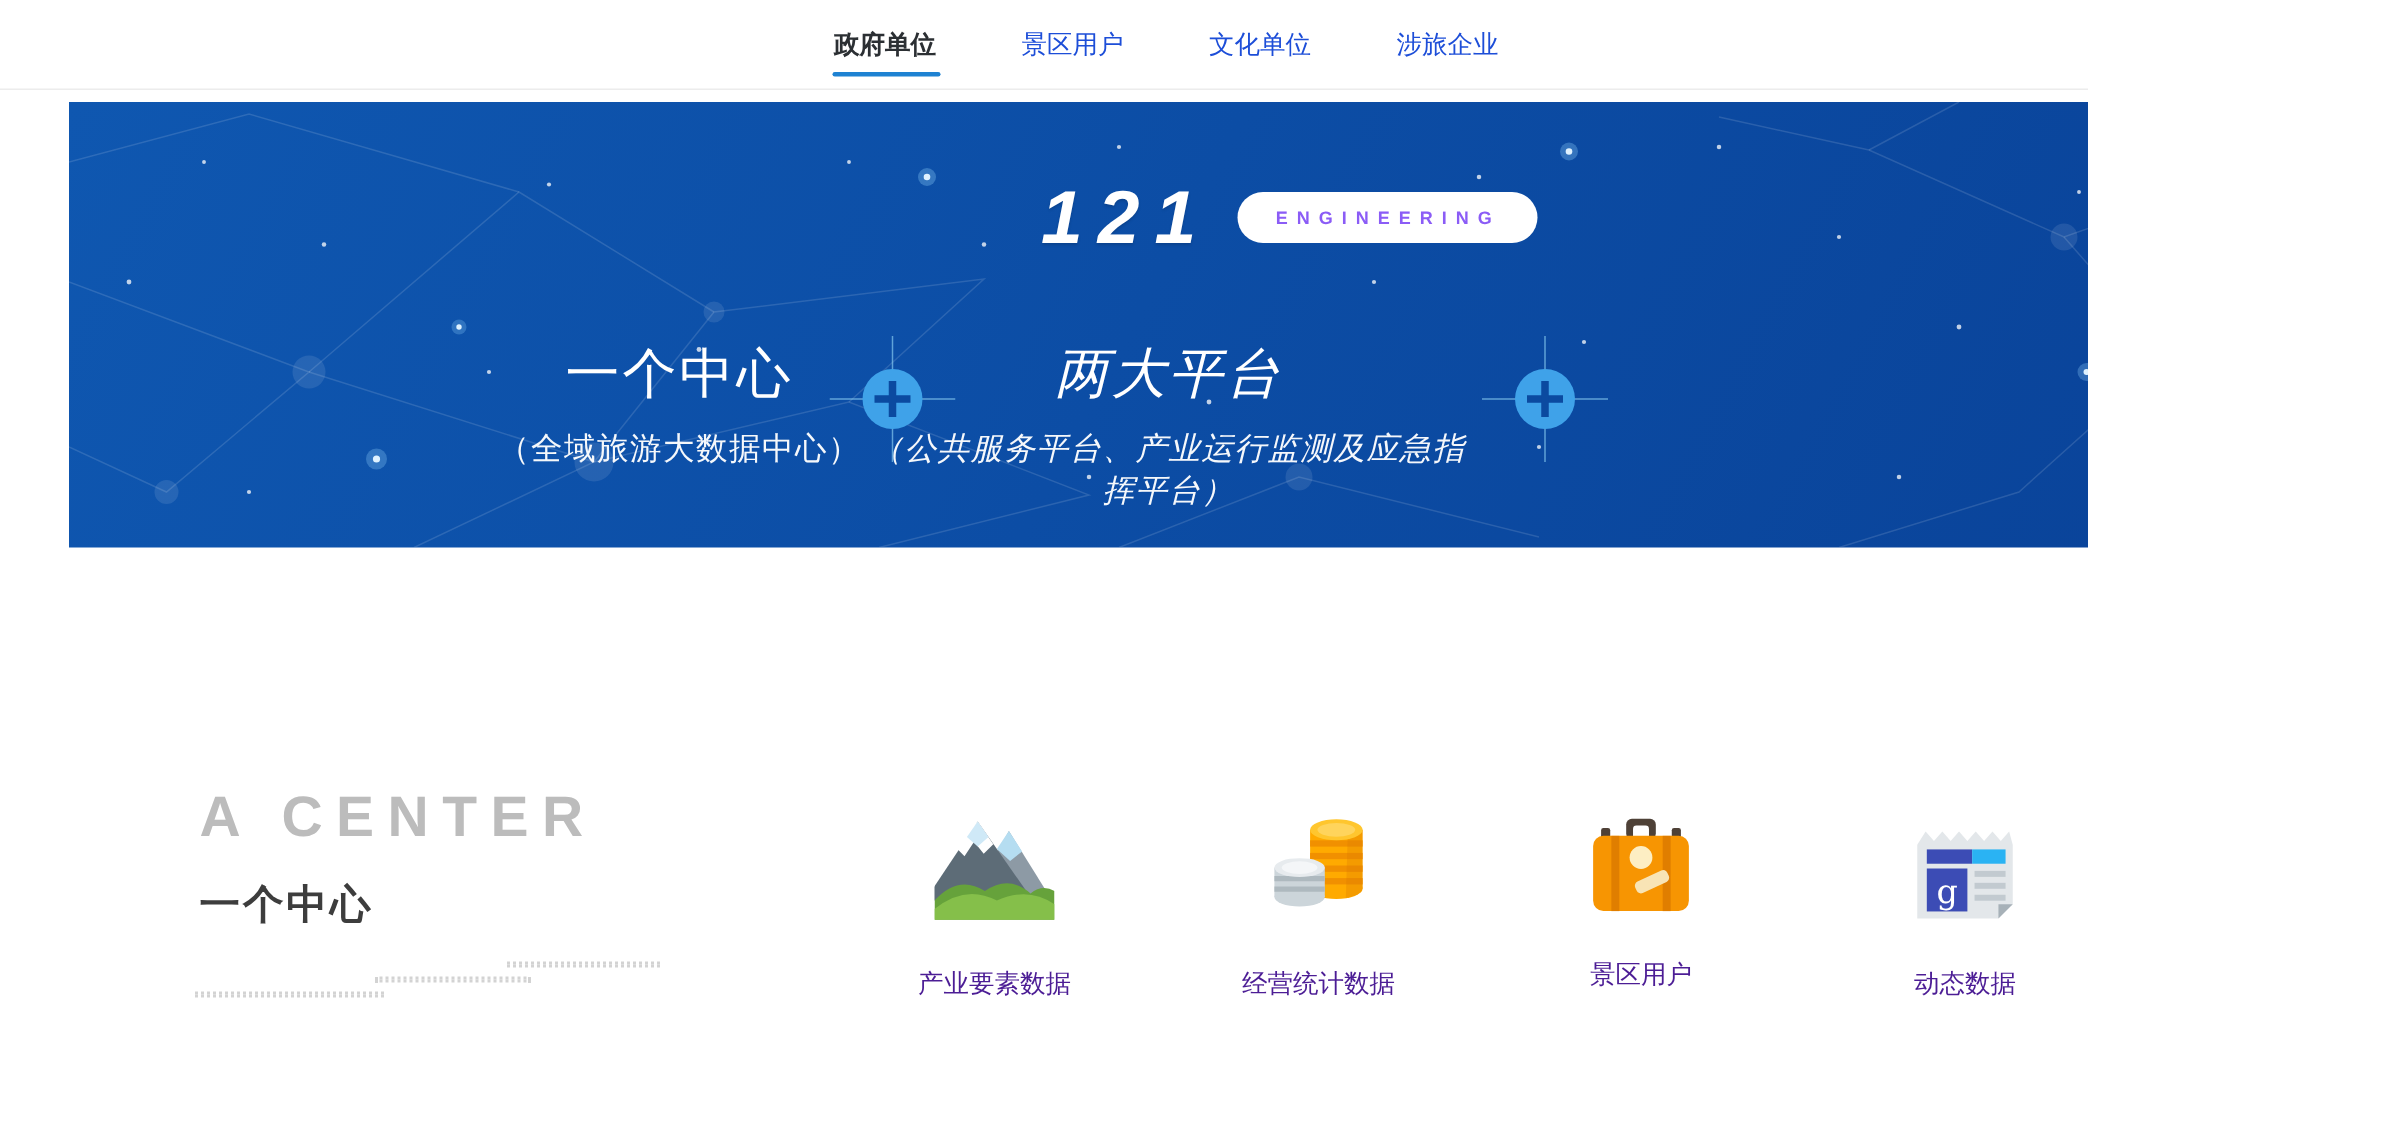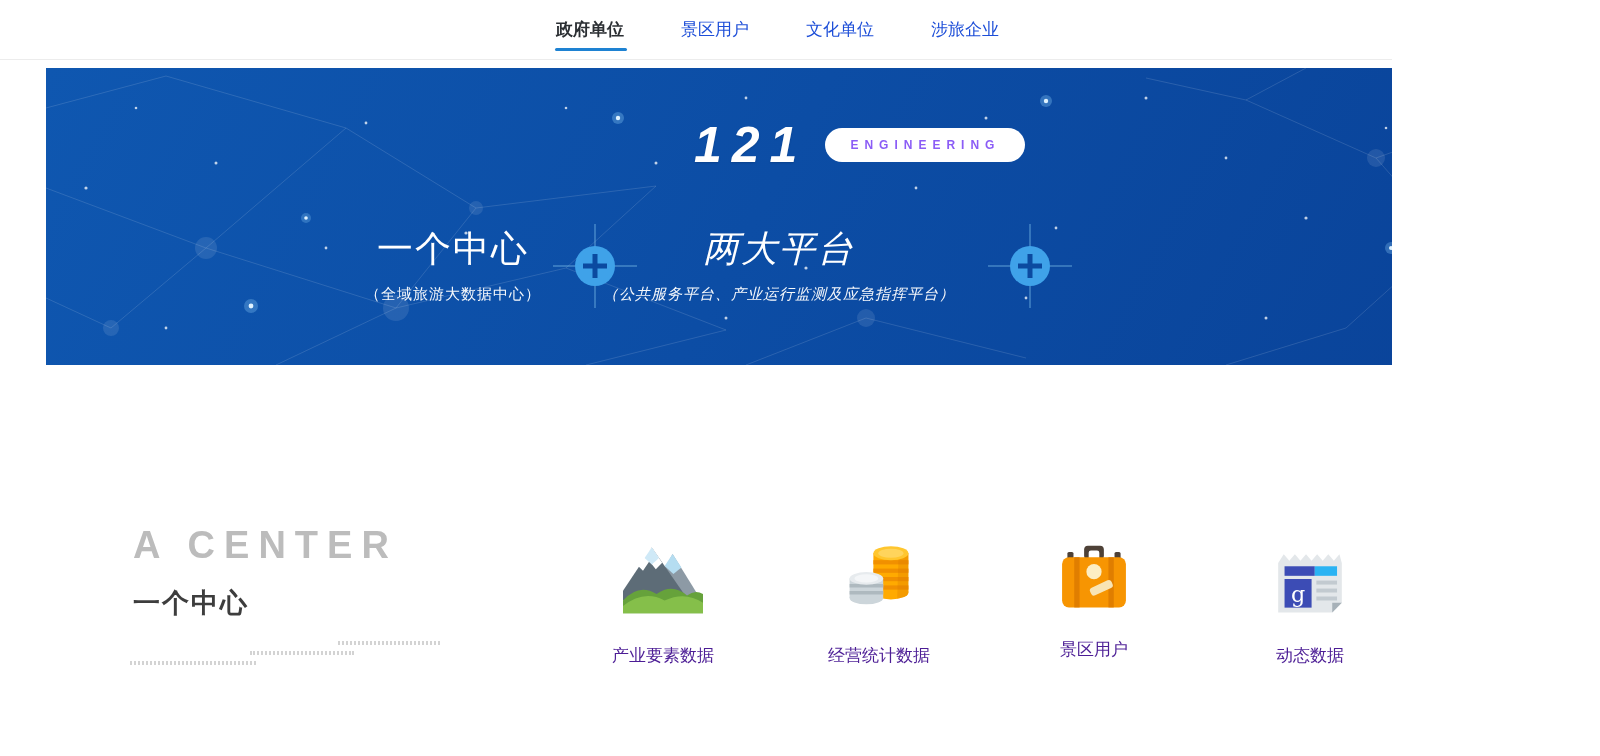--- a/index.html
+++ b/index.html
@@ -26,21 +26,21 @@
   .hero-row { position: absolute; left: 648px; top: 52px; display: flex; align-items: center; }
   .hero-number { color: #fff; font-size: 50px; font-weight: 700; font-style: italic;
                  letter-spacing: 10px; line-height: 1; text-shadow: 0 1px 2px rgba(0,0,0,.15); }
   .hero-badge { margin-left: 18px; height: 34px; line-height: 34px; padding: 0 25px;
                 background: #fff; border-radius: 17px; color: #8b5cf6; font-size: 12px;
                 font-weight: 700; letter-spacing: 6px; }
 
   .banner-col { position: absolute; text-align: center; color: #fff; }
   .banner-col .col-title { font-size: 36px; font-weight: 500; line-height: 1.15;
                            letter-spacing: 2px; margin: 0; }
-  .banner-col .col-sub { margin-top: 16px; font-size: 15px; letter-spacing: 1px; opacity: .96; }
+  .banner-col .col-sub { margin-top: 16px; font-size: 21px; letter-spacing: 1px; opacity: .96; }
   .col-1 { left: 212px;  top: 160px; width: 390px; }
   .col-2 { left: 528px;  top: 160px; width: 410px; font-style: italic; }
   .col-3 { left: 972px;  top: 160px; width: 410px; }
 
   .plus-marker { position: absolute; width: 84px; height: 84px; }
   .plus-1 { left: 507px; top: 156px; }
   .plus-2 { left: 942px; top: 156px; }
 
   
   .sec-heading-en { position: absolute; left: 133px; top: 524px; font-size: 38px; font-weight: 700;

